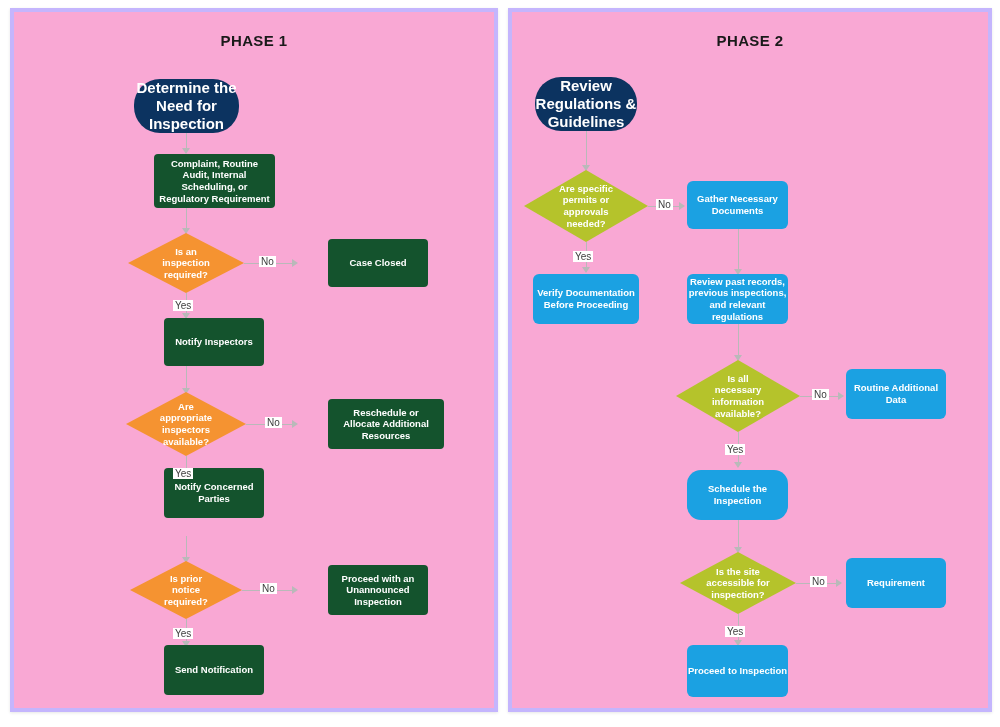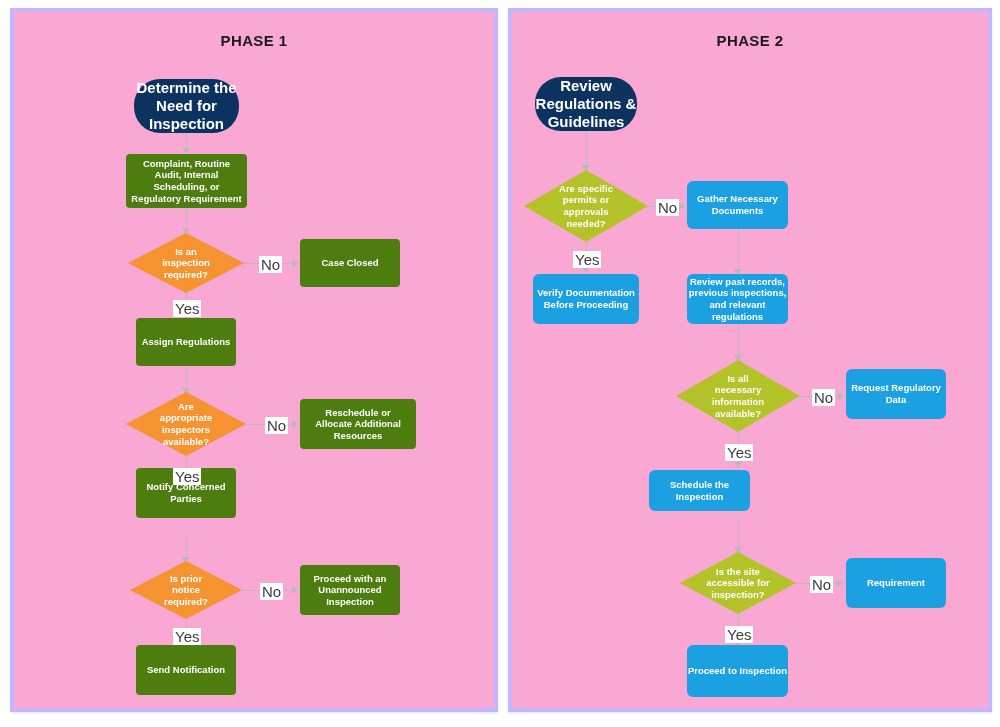--- a/index.html
+++ b/index.html
@@ -45,24 +45,25 @@
     white-space:pre-line;
     z-index:3;
   }
   .node.terminal{
     background:#0c3360;
     border-radius:26px;
     font-size:15px;
     font-weight:bold;
   }
   .node.process-dark{
-    background:#4d7c0f;
+    background:#14532d;
     border-radius:4px;
     font-size:9.5px;
     font-weight:bold;
+    margin-left:28px;
   }
   .node.process-light{
     background:#1ba1e2;
     border-radius:6px;
     font-size:9.5px;
     font-weight:bold;
   }
   .node.decision{
     background:transparent;
     font-size:9.5px;
@@ -99,21 +100,21 @@
     border-top:6px solid #b9b9b9;
   }
   .arrow.right{
     border-top:4.5px solid transparent;
     border-bottom:4.5px solid transparent;
     border-left:6px solid #b9b9b9;
   }
 
   .edge-label{
     position:absolute;
-    font-size:15px;
+    font-size:10px;
     color:#3d3d3d;
     z-index:4;
     background:#ffffff;
     padding:0 2px;
     white-space:nowrap;
   }
 </style>
 </head>
 <body>
 
@@ -150,21 +151,21 @@
   <div class="line h" style="left:244px;top:262.5px;width:49px;"></div>
   <div class="arrow right" style="left:292px;top:258.5px;"></div>
   <div class="edge-label" style="left:259px;top:256px;">No</div>
 
   <div class="node process-dark" style="left:300px;top:239px;width:100px;height:48px;">Case Closed</div>
 
   <div class="line v" style="left:185.5px;top:293px;height:25px;"></div>
   <div class="arrow down" style="left:181.5px;top:313px;"></div>
   <div class="edge-label" style="left:173px;top:300px;">Yes</div>
 
-  <div class="node process-dark" style="left:136px;top:318px;width:100px;height:48px;">Assign Regulations</div>
+  <div class="node process-dark" style="left:136px;top:318px;width:100px;height:48px;">Notify Inspectors</div>
 
   <div class="line v" style="left:185.5px;top:366px;height:24px;"></div>
   <div class="arrow down" style="left:181.5px;top:388px;"></div>
 
   <div class="node decision" style="left:126px;top:392px;width:120px;height:64px;">
     <svg class="dia-shape" viewBox="0 0 120 64" preserveAspectRatio="none">
       <polygon points="60,0 120,32 60,64 0,32" fill="#f59331"></polygon>
     </svg>
     <span class="dia-label">Are
 appropriate
@@ -266,28 +267,28 @@
     <span class="dia-label">Is all
 necessary
 information
 available?</span>
   </div>
 
   <div class="line h" style="left:800px;top:395.5px;width:39px;"></div>
   <div class="arrow right" style="left:838px;top:391.5px;"></div>
   <div class="edge-label" style="left:812px;top:389px;">No</div>
 
-  <div class="node process-light" style="left:846px;top:369px;width:100px;height:50px;">Request Regulatory
+  <div class="node process-light" style="left:846px;top:369px;width:100px;height:50px;">Routine Additional
 Data</div>
 
   <div class="line v" style="left:737.5px;top:432px;height:32px;"></div>
   <div class="arrow down" style="left:733.5px;top:462px;"></div>
   <div class="edge-label" style="left:725px;top:444px;">Yes</div>
 
-  <div class="node process-light" style="left:649px;top:470px;width:101px;height:41px;">Schedule the
+  <div class="node process-light" style="left:687px;top:470px;width:101px;height:50px;border-radius:14px;">Schedule the
 Inspection</div>
 
   <div class="line v" style="left:737.5px;top:520px;height:29px;"></div>
   <div class="arrow down" style="left:733.5px;top:547px;"></div>
 
   <div class="node decision" style="left:680px;top:552px;width:116px;height:62px;">
     <svg class="dia-shape" viewBox="0 0 116 62" preserveAspectRatio="none">
       <polygon points="58,0 116,31 58,62 0,31" fill="#b5c32b"></polygon>
     </svg>
     <span class="dia-label">Is the site

